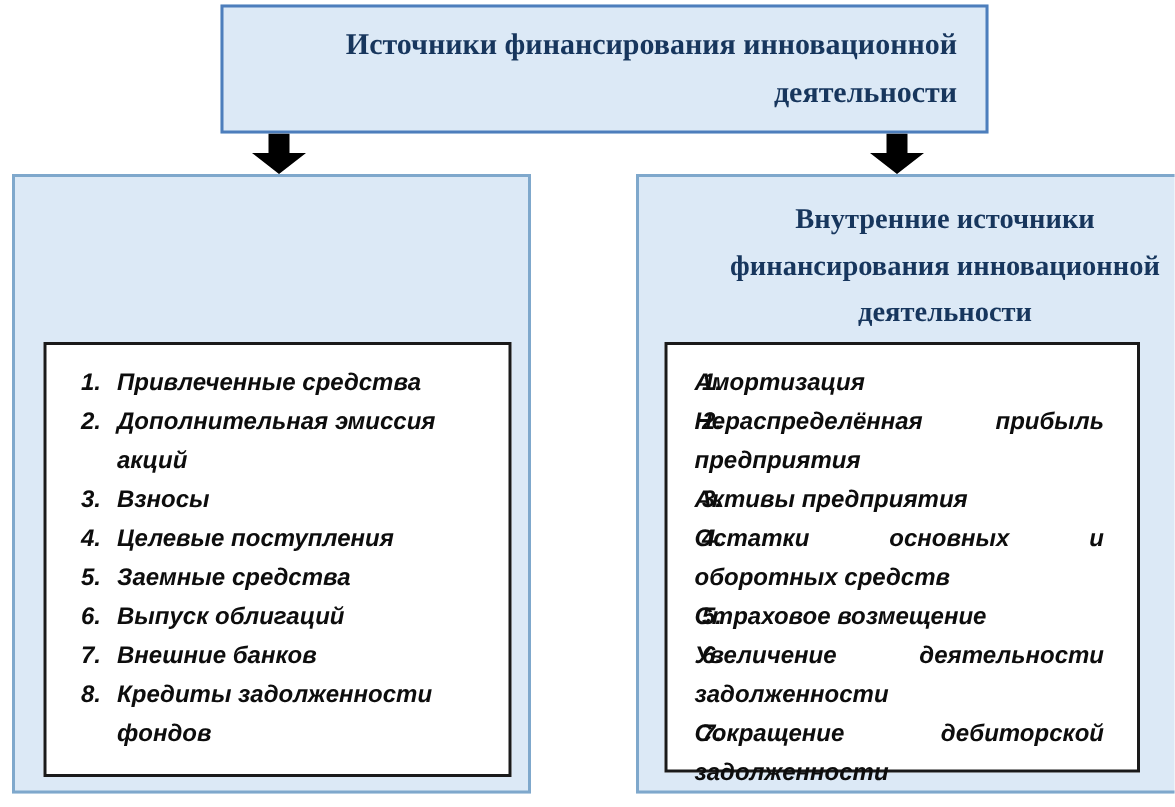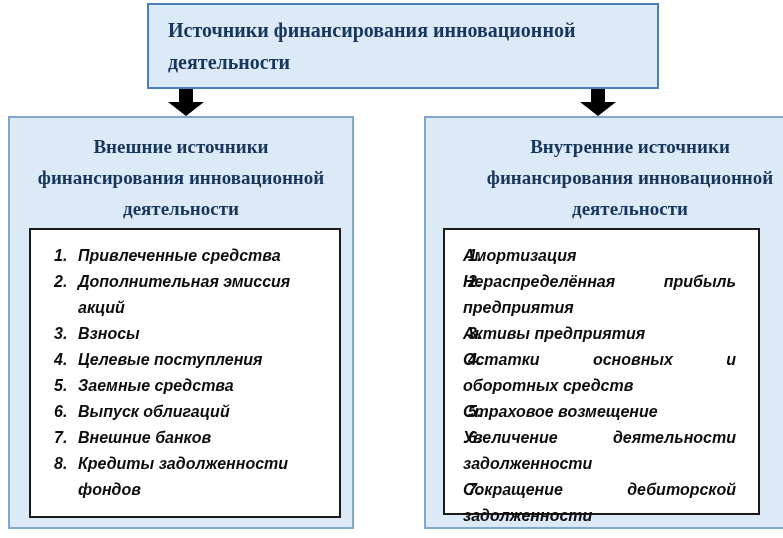--- a/index.html
+++ b/index.html
@@ -25,21 +25,21 @@
   }
   .top-box{
     left:147px;top:3px;width:512px;height:86px;
     border:2px solid var(--top-border);
     display:flex;align-items:center;justify-content:center;
   }
   .top-box .title{
     font-family:"Liberation Serif",serif;
     font-weight:bold;font-size:20px;line-height:32px;
     color:var(--header-text);
-    text-align:left;
+    text-align:right;
     width:470px;
   }
   .arrow{
     position:absolute;width:40px;height:27px;
   }
   .arrow-left{left:166px;top:89px;}
   .arrow-right{left:578px;top:89px;}
   .side-box{
     top:116px;height:413px;
     border:2px solid var(--side-border);
@@ -97,21 +97,20 @@
     <path d="M13 0 h14 v13 h11 L20 27 L2 13 h11 z" fill="#000000"></path>
   </svg>
 </div>
 <div class="arrow arrow-right">
   <svg width="40" height="27" viewBox="0 0 40 27" xmlns="http://www.w3.org/2000/svg">
     <path d="M13 0 h14 v13 h11 L20 27 L2 13 h11 z" fill="#000000"></path>
   </svg>
 </div>
 
 <div class="blue-box side-box left">
-  <div class="side-title">Внешние источники финансирования инновационной деятельности</div>
   <div class="inner-box left">
     <ol class="src-list">
       <li>Привлеченные средства</li>
       <li>Дополнительная эмиссия акций</li>
       <li>Взносы</li>
       <li>Целевые поступления</li>
       <li>Заемные средства</li>
       <li>Выпуск облигаций</li>
       <li>Внешние банков</li>
       <li>Кредиты задолженности фондов</li>

